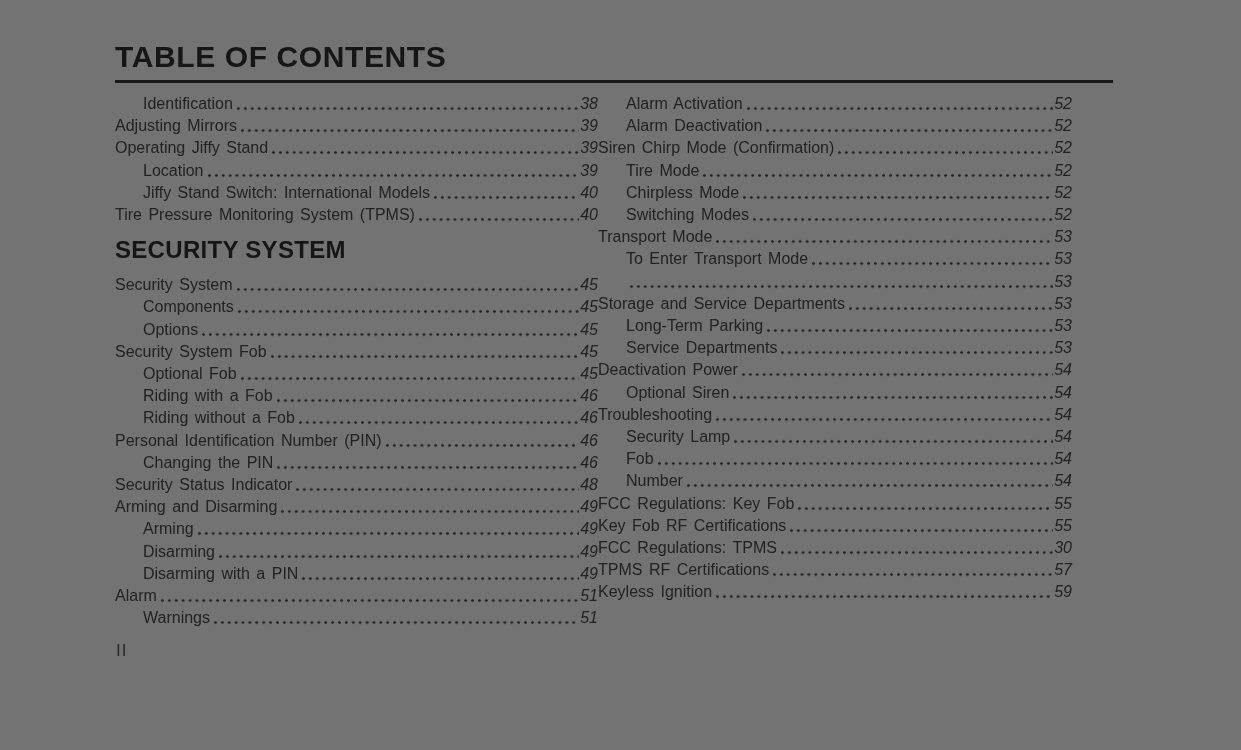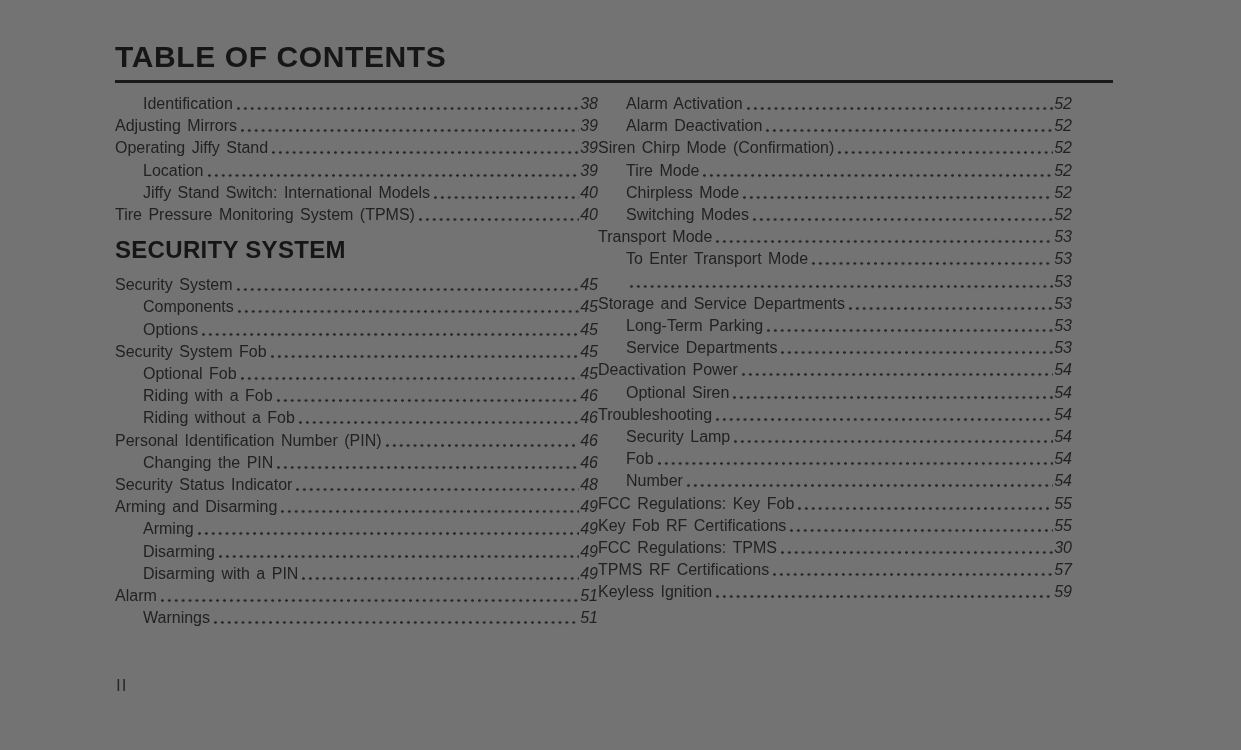--- a/index.html
+++ b/index.html
@@ -59,21 +59,21 @@
   .section-heading {
     font-size: 24px;
     line-height: 30px;
     font-weight: 700;
     letter-spacing: 0.3px;
     color: #161616;
     margin: 9px 0;
   }
   .footer {
     position: absolute;
-    left: 116px; top: 676px;
+    left: 116px; top: 641px;
     font-size: 17px;
     letter-spacing: 1px;
     color: #2a2a2e;
   }
 </style>
 </head>
 <body>
 
 <div class="page">
   <div class="content">

